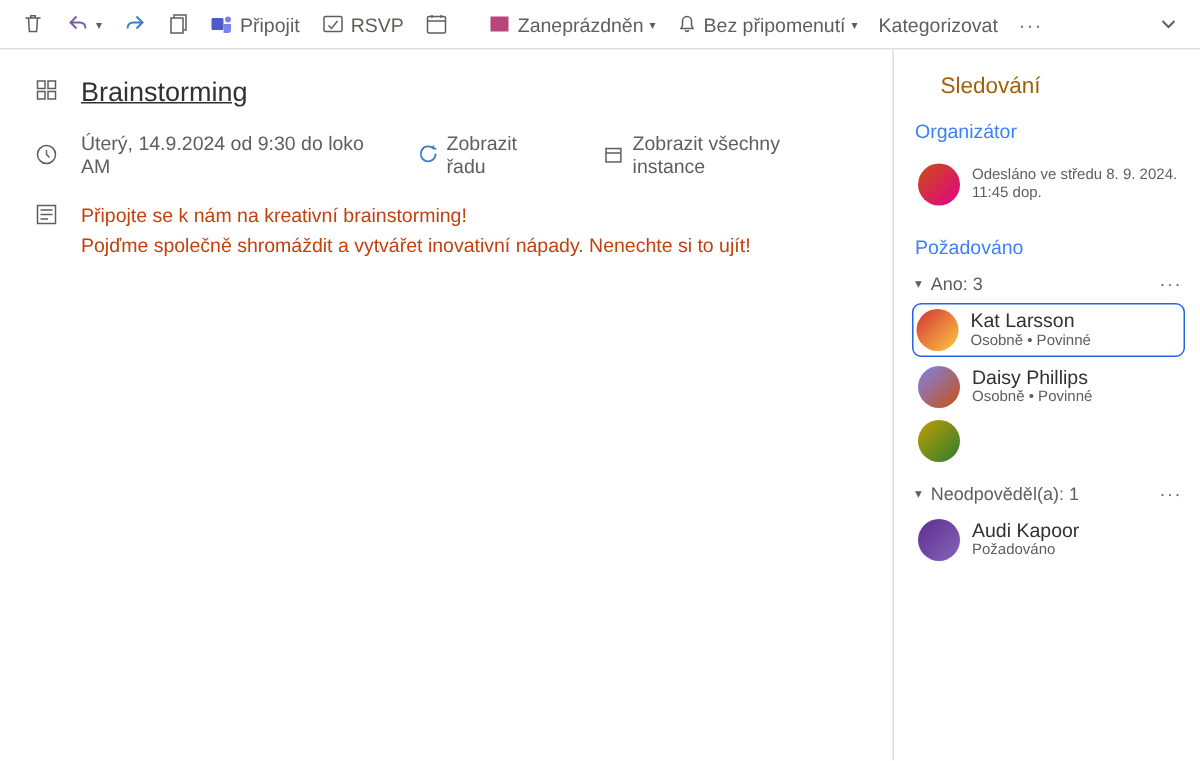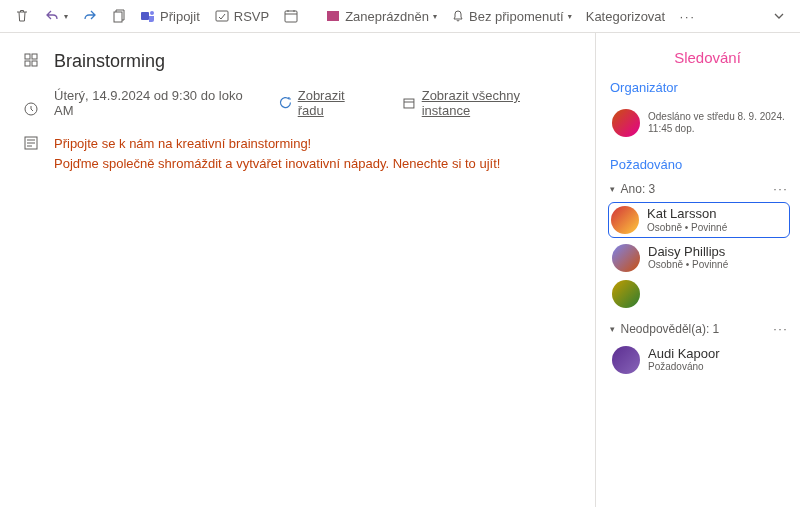--- a/index.html
+++ b/index.html
@@ -64,30 +64,30 @@
     height: 18px;
     flex: 0 0 18px;
     display: flex;
     align-items: center;
     justify-content: center;
   }
   .title {
     color: #323130;
     font-size: 18px;
     font-weight: 400;
+    text-decoration: underline;
   }
   .schedule-row {
-    align-items: flex-end;
+    align-items: center;
   }
   .schedule-links {
     display: flex;
     gap: 28px;
     margin-left: auto;
     align-items: center;
-    text-decoration: underline;
   }
   .link {
     color: #605e5c;
     display: flex;
     align-items: center;
     gap: 6px;
   }
   .desc {
     color: #c2410c;
     line-height: 1.5;
@@ -97,22 +97,21 @@
     width: 205px;
     border-left: 1px solid #e1dfdd;
     padding: 16px 12px 12px 14px;
     box-sizing: border-box;
     overflow-y: auto;
   }
   .side h3 {
     margin: 0 0 14px 17px;
     font-size: 15px;
     font-weight: 400;
-    color: #ec4899;
-    text-align: center;
+    color: #a16207;
   }
   .section-label {
     font-size: 13px;
     color: #3b82f6;
     margin-bottom: 10px;
     margin-top: 4px;
   }
   .participant {
     display: flex;
     align-items: center;

